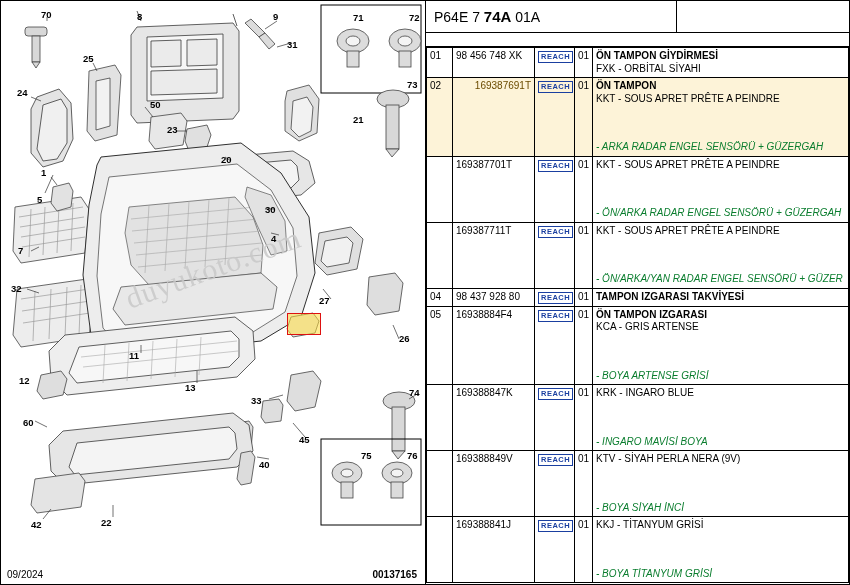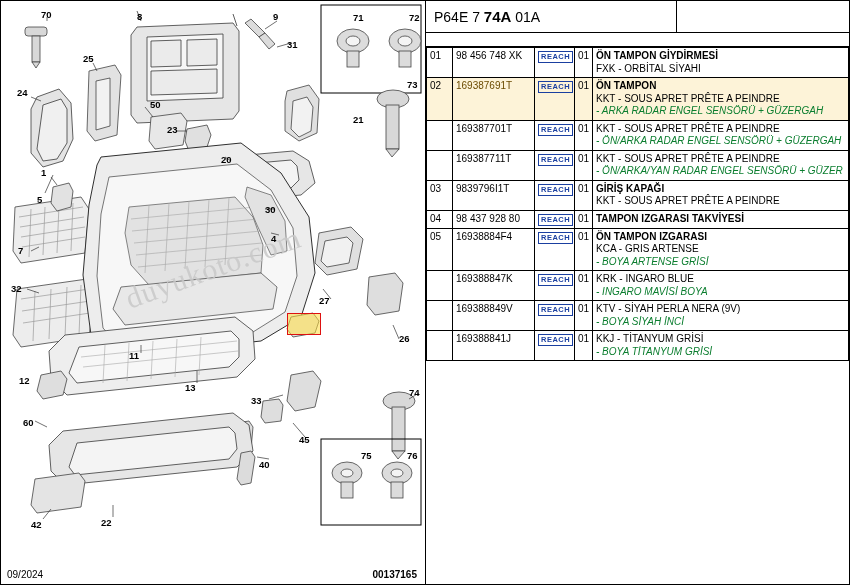--- a/index.html
+++ b/index.html
@@ -122,23 +122,24 @@
     font-weight: bold;
     letter-spacing: .5px;
     padding: 0 2px;
     line-height: 10px;
     font-family: "Liberation Sans", sans-serif;
   }
   .grp { font-weight: bold; }
   .desc-it {
     color: #0a7d2e;
     font-style: italic;
+    margin-top: 36px;
   }
   .row-hl td { background: #fdf3d8; }
-  .row-hl td.c-ref { color: #6b4b00; }
+  .row-hl td.c-ref { color: #6b4b00; text-align: right; }
 </style>
 </head>
 <body>
 
 <div id="page">
 
   <div id="diagram">
     <svg width="425" height="583" viewBox="0 0 425 583">
       <g fill="none" stroke="#3a3a3a" stroke-width="0.8">
 
@@ -453,30 +454,20 @@
             <td class="c-idx"></td>
             <td class="c-ref">169387711T</td>
             <td class="c-reach"><span class="reach">REACH</span></td>
             <td class="c-qty">01</td>
             <td class="c-desc">
               <div>KKT - SOUS APRET PRÊTE A PEINDRE</div>
               <div class="desc-it">- ÖN/ARKA/YAN RADAR ENGEL SENSÖRÜ + GÜZER</div>
             </td>
           </tr>
           <tr>
-            <td class="c-idx">03</td>
-            <td class="c-ref">9839796I1T</td>
-            <td class="c-reach"><span class="reach">REACH</span></td>
-            <td class="c-qty">01</td>
-            <td class="c-desc">
-              <div class="grp">GİRİŞ KAPAĞI</div>
-              <div>KKT - SOUS APRET PRÊTE A PEINDRE</div>
-            </td>
-          </tr>
-          <tr>
             <td class="c-idx">04</td>
             <td class="c-ref">98 437 928 80</td>
             <td class="c-reach"><span class="reach">REACH</span></td>
             <td class="c-qty">01</td>
             <td class="c-desc">
               <div class="grp">TAMPON IZGARASI TAKVİYESİ</div>
             </td>
           </tr>
           <tr>
             <td class="c-idx">05</td>

